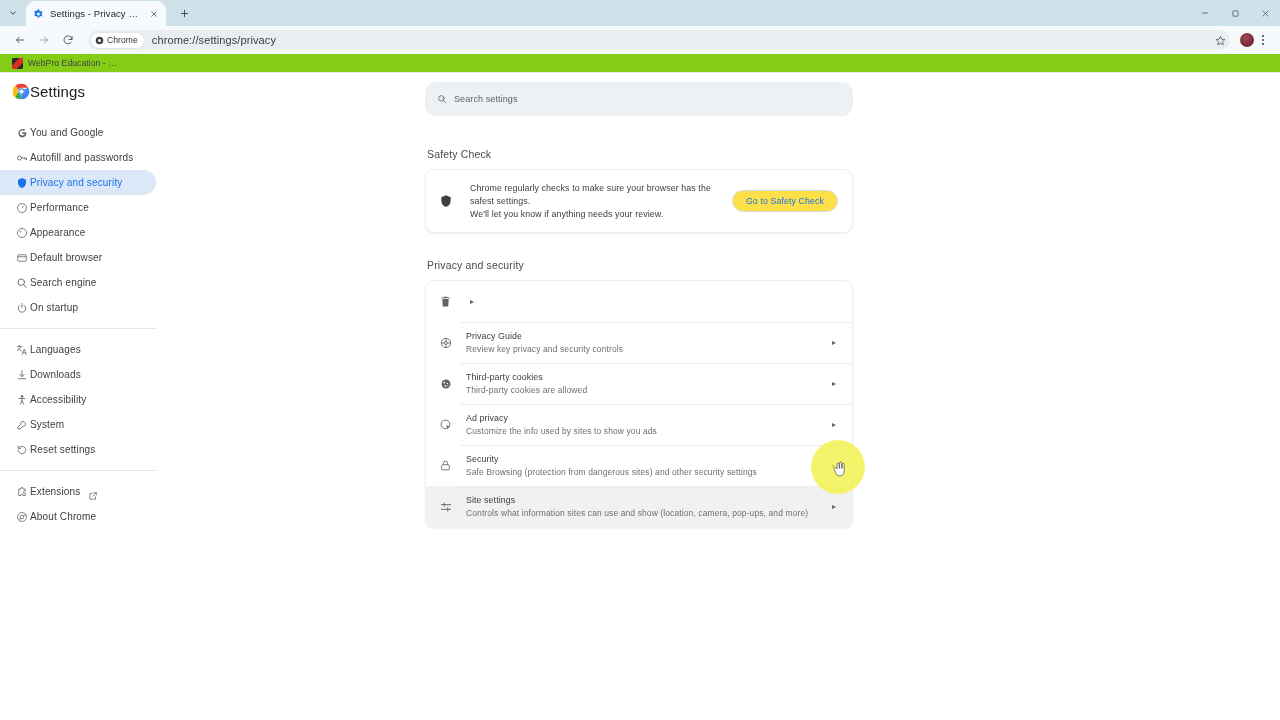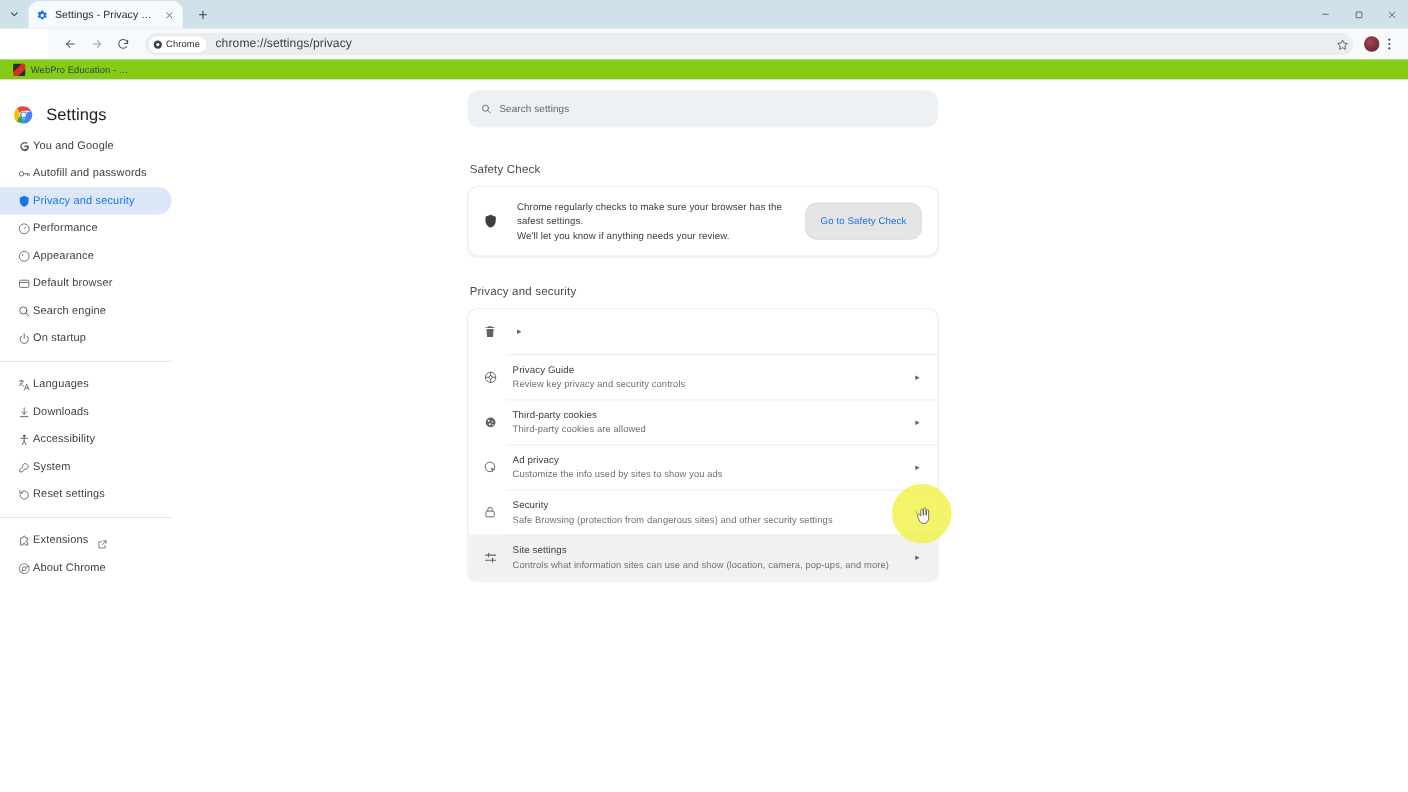--- a/index.html
+++ b/index.html
@@ -41,21 +41,21 @@
     color:#3c4043; font-size:15px; flex:0 0 auto;
   }
   .wincontrols {
     position:absolute; right:0; top:0; height:26px; display:flex; align-items:center;
   }
   .wc { width:30px; height:26px; display:flex; align-items:center; justify-content:center;
         color:#3c4043; font-size:10px; }
 
   .toolbar {
     height:28px; background:#f6fafd; display:flex; align-items:center;
-    padding:0 8px; gap:0;margin-left:44px;
+    padding:0 8px; gap:0;
   }
   .tb-btn {
     width:24px; height:24px; display:flex; align-items:center; justify-content:center;
     color:#4e5257; flex:0 0 auto;
   }
   .omnibox {
     flex:1 1 auto; height:20px; background:#eaeef1; border-radius:10px;
     display:flex; align-items:center; margin:0 6px 0 8px; padding:0 4px 0 3px;
     position:relative;
   }
@@ -86,21 +86,21 @@
     width:11px; height:11px; flex:0 0 auto; border-radius:1px;
     background:linear-gradient(135deg,#2c2c2c 0%,#2c2c2c 35%,#d93025 36%,#d93025 70%,#2c2c2c 71%);
   }
   .bm-label { font-size:8.5px; color:#3c4043; white-space:nowrap; letter-spacing:.1px; }
 
   
   .page { position:absolute; top:73px; left:0; right:0; bottom:0; background:#ffffff; }
 
   
   .sidebar { position:absolute; left:0; top:0; width:168px; padding-top:10px; }
-  .brandrow { display:flex; align-items:flex-end; gap:12px; padding:0 0 0 13px; height:30px; }
+  .brandrow { display:flex; align-items:flex-start; padding:0 0 0 13px; height:30px; }
   .chrome-logo { width:17px; height:17px; flex:0 0 auto; }
   .brandtitle { font-size:15px; color:#202124; letter-spacing:.1px; }
 
   .navgroup { margin-top:7px; }
   .navdiv { height:1px; background:#e4e6e8; margin:8px 12px 8px 0; }
   .navitem {
     display:flex; align-items:center; gap:1px; height:25px;
     padding-left:14px; margin-right:12px;
     border-radius:0 13px 13px 0; color:#3c4043; position:relative;
   }
@@ -131,22 +131,22 @@
     background:#ffffff; border:1px solid #eceef0; border-radius:9px;
     box-shadow:0 1px 2px rgba(60,64,67,.08); overflow:hidden;
   }
 
   .safety-row { display:flex; align-items:center; padding:12px 14px 12px 12px; gap:17px; }
   .safety-icon { width:15px; height:15px; color:#3c4043; flex:0 0 auto;
                  display:flex; align-items:center; justify-content:center; }
   .safety-text { flex:1 1 auto; }
   .safety-line { font-size:8.8px; color:#3c4043; line-height:1.45; letter-spacing:.1px; }
   .safety-btn {
-    flex:0 0 auto; height:34px; border:1px solid #d5dce3; border-radius:11px;
-    display:flex; align-items:center; padding:0 13px; background:#e5e5e5;
+    flex:0 0 auto; height:22px; border:1px solid #d5dce3; border-radius:11px;
+    display:flex; align-items:center; padding:0 13px; background:#fde047;
   }
   .safety-btn span { font-size:8.8px; color:#1a73e8; white-space:nowrap; letter-spacing:.1px; }
 
   .plist-row {
     display:flex; align-items:center; padding:9px 12px 9px 12px; gap:13px;
     position:relative; min-height:41px;
   }
   .plist-row + .plist-row::before {
     content:""; position:absolute; left:34px; right:0; top:0; height:1px; background:#ededed;
   }

